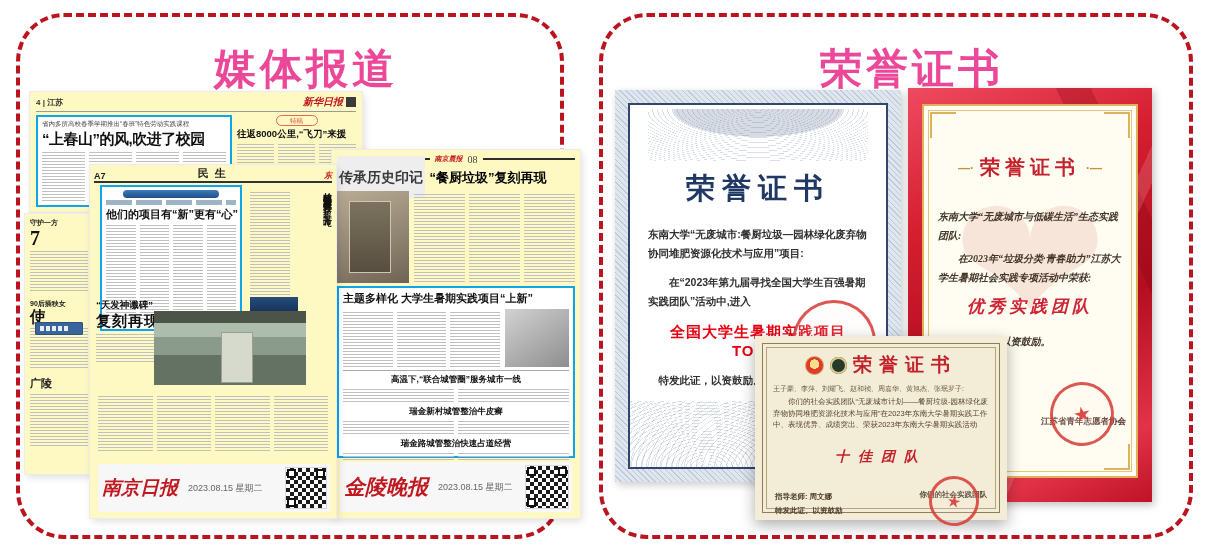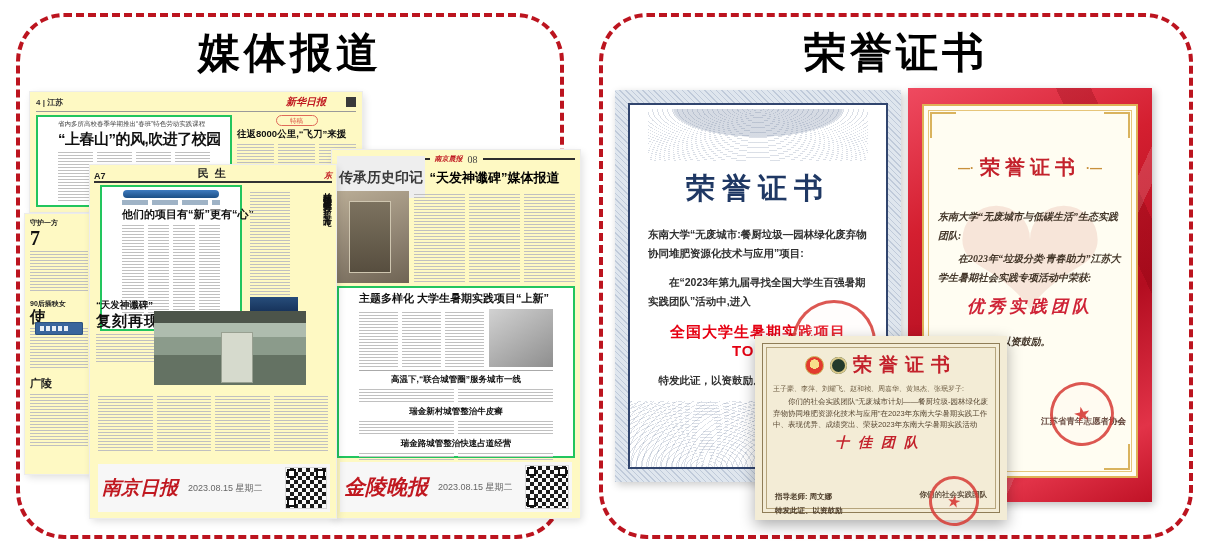--- a/index.html
+++ b/index.html
@@ -2,39 +2,39 @@
 <html><head>
 <meta charset="utf-8">
 <style>
   html,body{margin:0;padding:0;background:#fff;}
   .stage{position:relative;width:1205px;height:552px;background:#fff;overflow:hidden;
          font-family:"Liberation Sans","DejaVu Sans",sans-serif;}
   
   .panel{position:absolute;border:4px dashed #bc141f;border-radius:48px;box-sizing:border-box;}
   .panel-media{left:16px;top:13px;width:548px;height:526px;}
   .panel-honor{left:599px;top:13px;width:594px;height:526px;}
-  .panel-title{position:absolute;width:100%;top:8px;margin:0;text-align:center;
-               font-size:42px;font-weight:900;letter-spacing:4px;color:#000000;}
+  .panel-title{position:absolute;width:100%;top:8px;margin:16px;text-align:center;
+               font-size:42px;font-weight:900;letter-spacing:4px;color:#ec4899;}
   
   .page{position:absolute;background:#fef9c3;box-sizing:border-box;
         box-shadow:0 0 0 1px #ececec,2px 3px 8px rgba(0,0,0,.14);}
   .cols{display:flex;gap:4px;margin-top:3px;}
   .cols i{flex:1;background:repeating-linear-gradient(to bottom,#c0c0c0 0 1px,transparent 1px 3px);}
-  .redbox{border:2px solid #22c55e;box-sizing:border-box;padding:3px 20px;background:#fff;}
+  .redbox{border:2px solid #0ea5e9;box-sizing:border-box;padding:3px 4px;background:#fff;}
   .qr{position:relative;background:repeating-conic-gradient(#1c1c1c 0% 25%,#fafafa 0% 50%);
       background-size:8px 8px;outline:1px solid #d8d8d8;}
   .qr span{position:absolute;width:9px;height:9px;border:2px solid #111;background:#fff;box-sizing:border-box;}
   .qr .f1{left:1px;top:1px}.qr .f2{right:1px;top:1px}.qr .f3{left:1px;bottom:1px}
   .brand{font-family:"Liberation Serif","DejaVu Serif",serif;font-style:italic;font-weight:bold;color:#c01820;}
   .np-date{font-size:9px;color:#666;}
   
   .np1{left:30px;top:92px;width:332px;height:120px;padding:3px 6px;}
   .np1-head{display:flex;align-items:center;justify-content:space-between;border-bottom:1px solid #9a9a9a;padding-bottom:2px;}
   .np1-pageno{font-size:8px;color:#333;font-weight:bold;}
-  .np1-mast{display:flex;align-items:center;gap:20px;}
+  .np1-mast{display:flex;align-items:center;gap:3px;}
   .mast-red{font-size:10px;}
   .mast-box{display:inline-block;width:10px;height:10px;background:#3a3a3a;}
   .np1-body{display:flex;gap:5px;margin-top:3px;}
   .np1-article{width:196px;flex:none;}
   .kicker{font-size:6.5px;color:#444;white-space:nowrap;overflow:hidden;}
   .headline1{font-size:15px;font-weight:900;color:#111;letter-spacing:-.5px;margin-top:1px;white-space:nowrap;}
   .np1-side{flex:1;}
   .tag-pill{width:40px;margin:0 auto;border:1px solid #e06a5a;border-radius:8px;color:#d9473c;
             font-size:6.5px;text-align:center;line-height:9px;height:9px;}
   .headline2{font-size:9.5px;font-weight:900;color:#111;margin-top:2px;white-space:nowrap;}
@@ -156,21 +156,21 @@
   .cc-frame2{position:absolute;inset:11px;border:1px solid #b5a47c;}
   .cc-content{position:relative;height:100%;padding:0 6px;box-sizing:border-box;}
   .cc-title-row{display:flex;align-items:center;justify-content:center;gap:6px;margin-top:16px;}
   .emb1{width:17px;height:17px;border-radius:50%;border:1px solid #caa84f;
         background:radial-gradient(circle at 50% 42%,#f7e08a 0 36%,#e23b2e 37% 100%);}
   .emb2{width:17px;height:17px;border-radius:50%;background:#243b2c;box-shadow:inset 0 0 0 2px #d9c98a;}
   .cc-title{font-size:19px;font-weight:900;letter-spacing:7px;color:#c3212b;
             font-family:"Liberation Serif","DejaVu Serif",serif;}
   .cc-names{font-size:7px;color:#6d5c42;margin:6px 12px 0;white-space:nowrap;overflow:hidden;}
   .cc-body{font-size:7.5px;line-height:1.55;color:#574631;margin:2px 12px 0;text-indent:2em;}
-  .cc-award{margin-top:3px;text-align:center;font-size:14px;font-weight:900;font-style:italic;
+  .cc-award{margin-top:17px;text-align:center;font-size:14px;font-weight:900;font-style:italic;
             letter-spacing:9px;color:#c3212b;font-family:Liberation Serif, serif;}
   .cc-advisor{position:absolute;left:20px;bottom:34px;font-size:7.5px;color:#4f3f2c;font-weight:bold;}
   .cc-foot{position:absolute;left:20px;bottom:20px;font-size:7.5px;color:#4f3f2c;font-weight:bold;}
   .cc-org{position:absolute;right:20px;bottom:36px;font-size:7.5px;color:#4f3f2c;font-weight:bold;}
   .stamp-cream{position:absolute;right:28px;bottom:10px;width:44px;height:44px;font-size:16px;transform:rotate(10deg);}
 </style>
 </head>
 <body>
 
 <div class="stage">
@@ -286,21 +286,21 @@
 
   <article class="page np3">
     <div class="np3-head">
       <span class="hrule"></span>
       <span class="np3-mast brand">南京晨报</span>
       <span class="np3-pageno">08</span>
       <span class="hrule"></span>
     </div>
     <div class="np3-headline">
       <span class="np3-kicker">传承历史印记</span>
-      <span class="np3-main">“天发神谶碑”媒体报道</span>
+      <span class="np3-main">“餐厨垃圾”复刻再现</span>
     </div>
     <div class="np3-body">
       <div class="photo-rubbing"></div>
       <div class="cols" style="flex:1;height:88px">
           <i></i>
           <i></i>
           <i></i>
         </div>
     </div>
     <div class="redbox np3-redbox">

